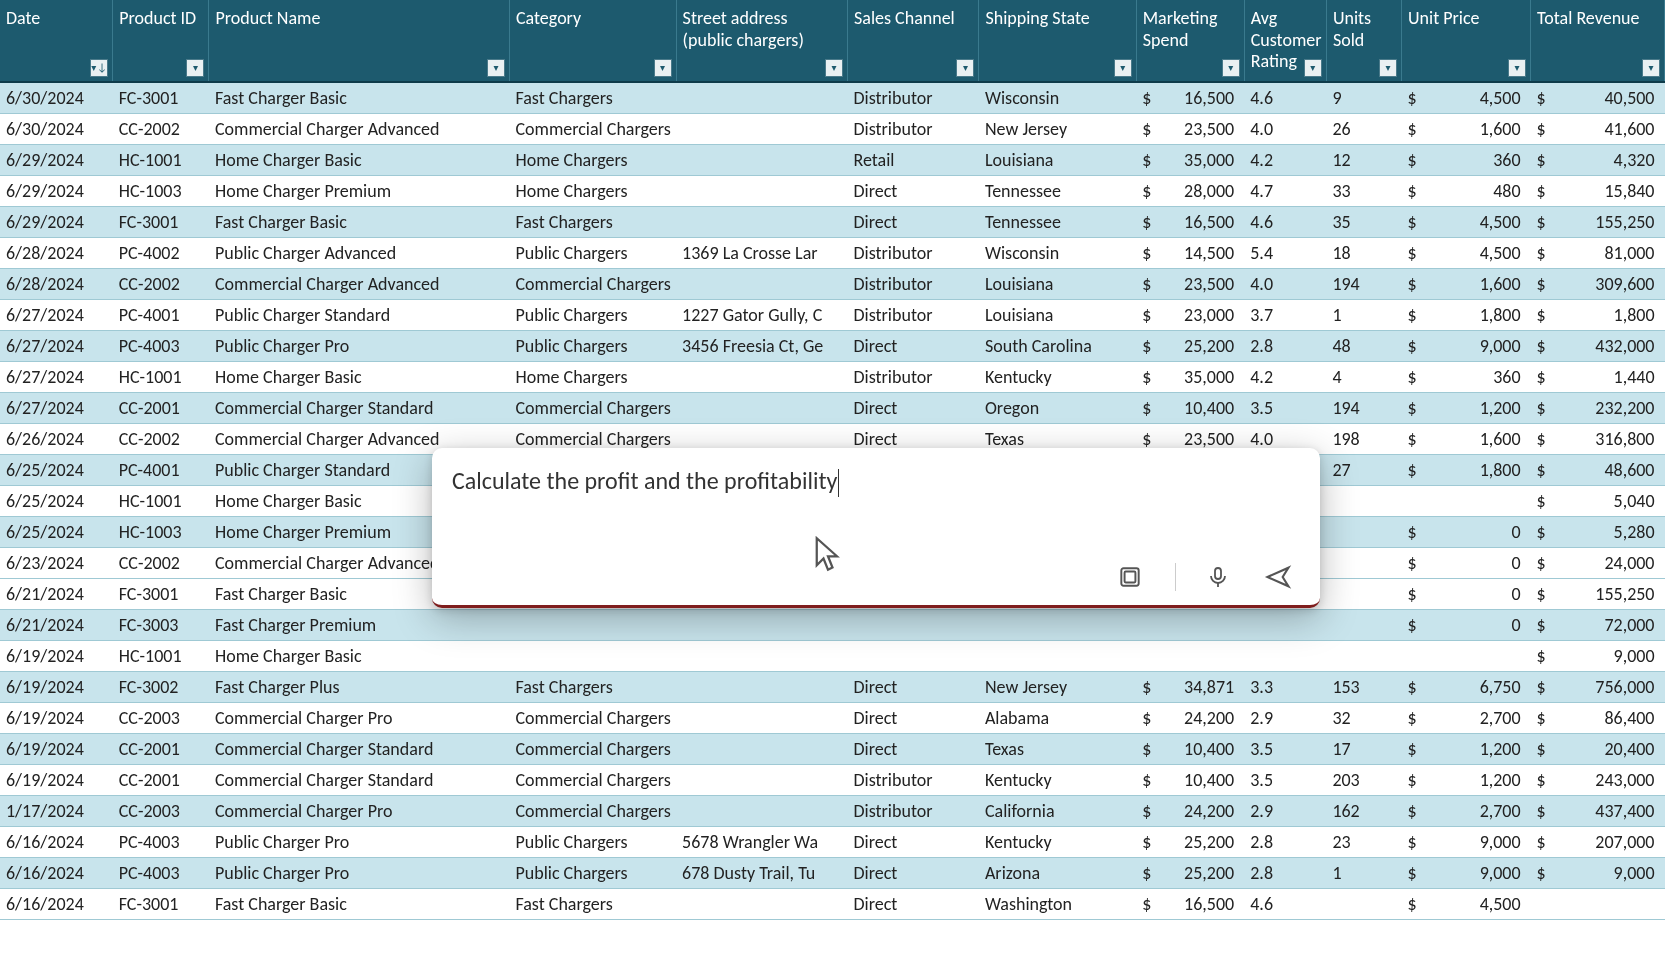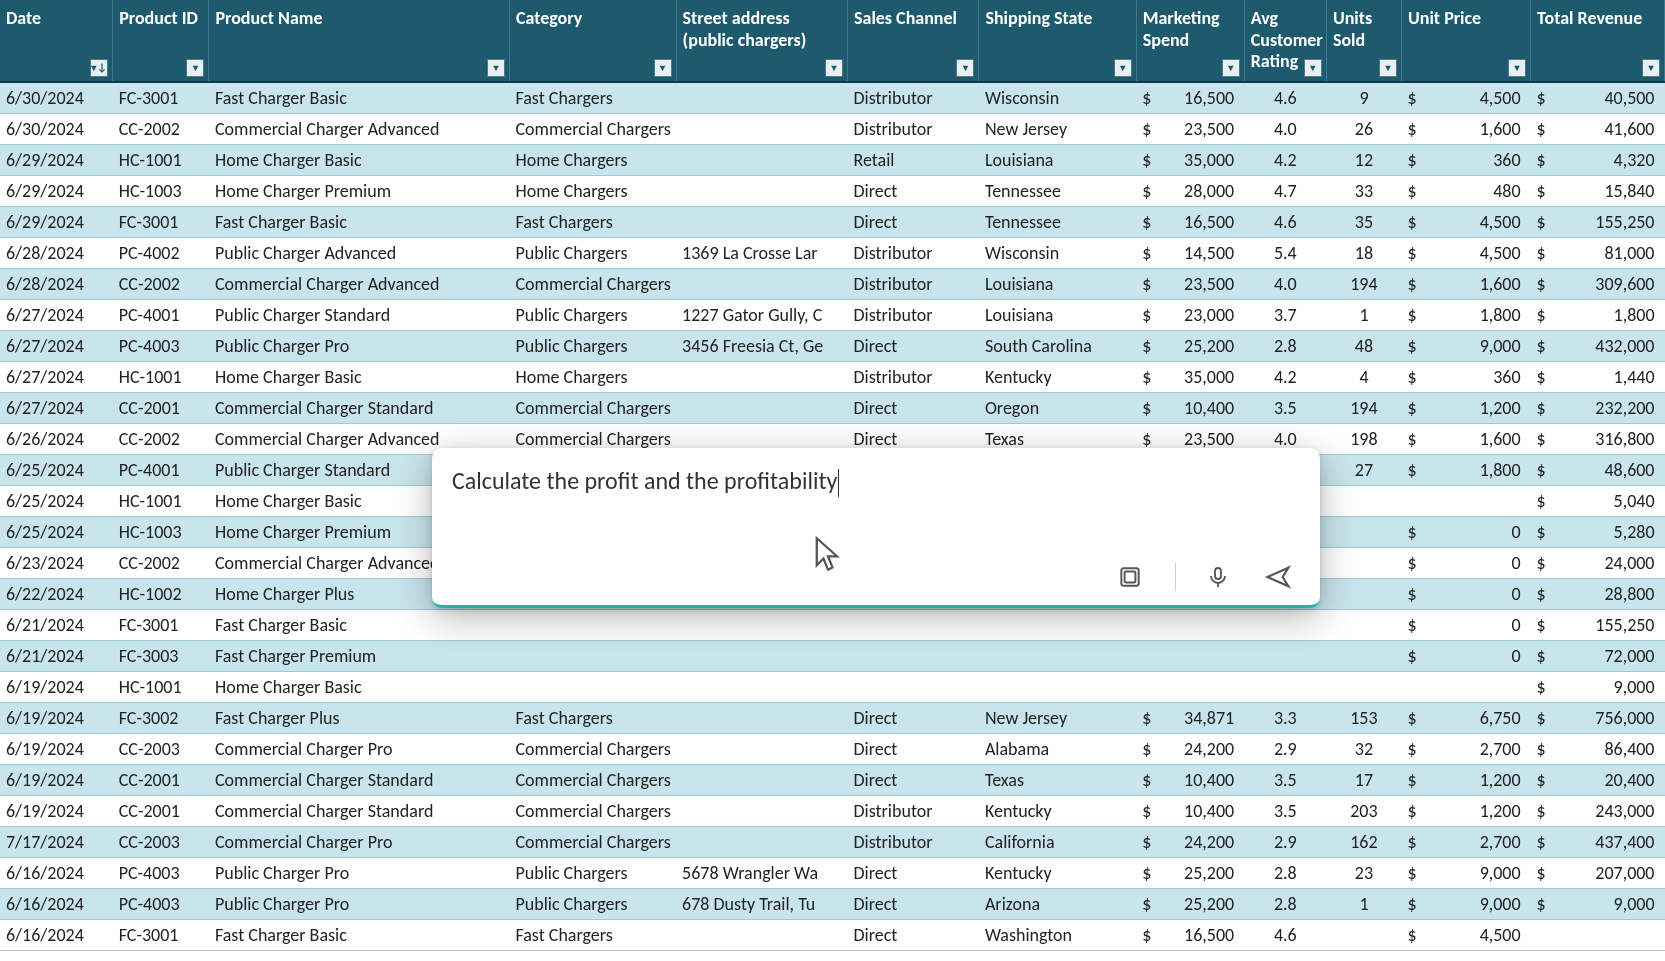--- a/index.html
+++ b/index.html
@@ -13,21 +13,21 @@
     position: relative;
   }
   table {
     border-collapse: collapse;
     width: 100%;
     table-layout: fixed;
   }
   thead th {
     background: #1d5a6e;
     color: #fff;
-    font-weight: 700;
+    font-weight: 400;
     text-align: left;
     padding: 8px 6px 8px 6px;
     border-right: 1px solid #3a7a8e;
     border-bottom: 2px solid #0e3b4a;
     position: relative;
     vertical-align: top;
     height: 78px;
   }
   thead th .hlabel {
     display: block;
@@ -62,21 +62,21 @@
     height: 29px;
     font-size: 18px;
     color: #222;
   }
   tbody tr.band td {
     background: #c8e4ec;
   }
   tbody tr.plain td {
     background: #ffffff;
   }
-  .num { text-align: center; }
+  .num { text-align: left; }
   .unitprice, .revenue, .mktspend { position: relative; }
   .unitprice .cur, .revenue .cur, .mktspend .cur {
     position: absolute; left: 6px;
   }
   .unitprice, .revenue, .mktspend { text-align: right; padding-right: 10px; }
 
   
   col.c-date    { width: 96px; }
   col.c-pid     { width: 82px; }
   col.c-pname   { width: 256px; }
@@ -93,21 +93,21 @@
   
   .prompt-box {
     position: absolute;
     left: 432px;
     top: 448px;
     width: 888px;
     height: 160px;
     background: #fff;
     border-radius: 10px;
     box-shadow: 0 10px 38px rgba(0,0,0,0.28), 0 2px 8px rgba(0,0,0,0.15);
-    border-bottom: 3px solid #14b8a6;
+    border-bottom: 3px solid #7f1d1d;
     padding: 18px 20px 14px 20px;
     display: flex;
     flex-direction: column;
   }
   .prompt-input {
     flex: 1;
     border: none;
     outline: none;
     font-size: 24px;
     color: #333;
@@ -436,34 +436,20 @@
         <td></td>
         <td></td>
         <td></td>
         <td></td>
         <td class="mktspend"></td>
         <td class="num"></td>
         <td class="num"></td>
         <td class="unitprice"><span class="cur">$</span>0</td>
         <td class="revenue"><span class="cur">$</span>24,000</td>
       </tr>
-      <tr class="band">
-        <td>6/22/2024</td>
-        <td>HC-1002</td>
-        <td>Home Charger Plus</td>
-        <td></td>
-        <td></td>
-        <td></td>
-        <td></td>
-        <td class="mktspend"></td>
-        <td class="num"></td>
-        <td class="num"></td>
-        <td class="unitprice"><span class="cur">$</span>0</td>
-        <td class="revenue"><span class="cur">$</span>28,800</td>
-      </tr>
       <tr class="plain">
         <td>6/21/2024</td>
         <td>FC-3001</td>
         <td>Fast Charger Basic</td>
         <td></td>
         <td></td>
         <td></td>
         <td></td>
         <td class="mktspend"></td>
         <td class="num"></td>
@@ -549,21 +535,21 @@
         <td></td>
         <td>Distributor</td>
         <td>Kentucky</td>
         <td class="mktspend"><span class="cur">$</span>10,400</td>
         <td class="num">3.5</td>
         <td class="num">203</td>
         <td class="unitprice"><span class="cur">$</span>1,200</td>
         <td class="revenue"><span class="cur">$</span>243,000</td>
       </tr>
       <tr class="band">
-        <td>7/17/2024</td>
+        <td>1/17/2024</td>
         <td>CC-2003</td>
         <td>Commercial Charger Pro</td>
         <td>Commercial Chargers</td>
         <td></td>
         <td>Distributor</td>
         <td>California</td>
         <td class="mktspend"><span class="cur">$</span>24,200</td>
         <td class="num">2.9</td>
         <td class="num">162</td>
         <td class="unitprice"><span class="cur">$</span>2,700</td>

